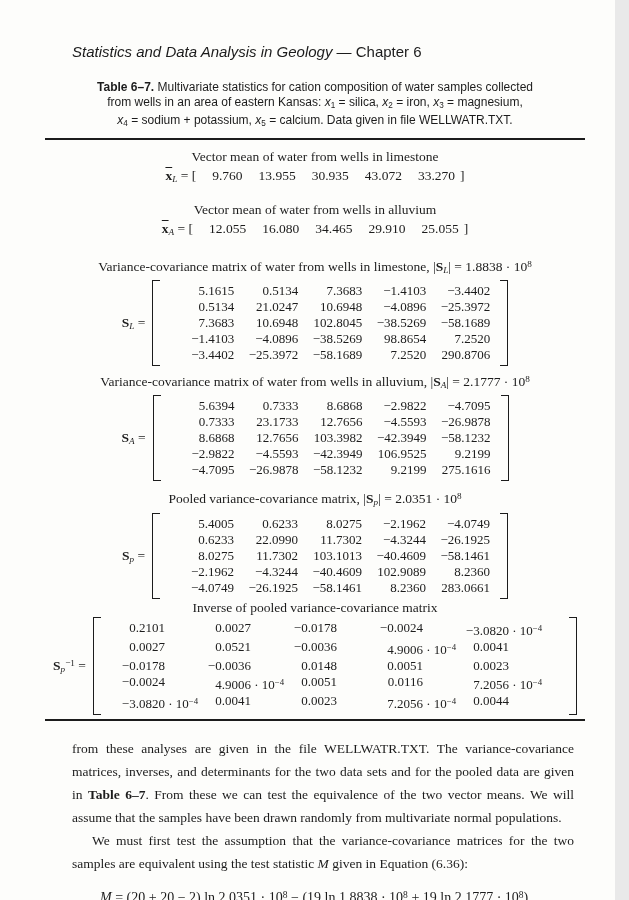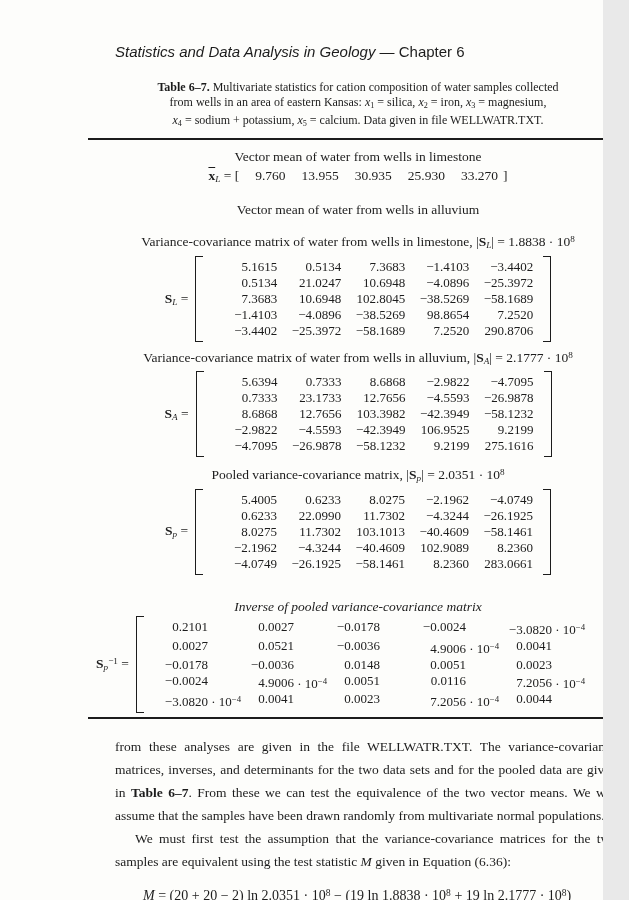--- a/index.html
+++ b/index.html
@@ -2,53 +2,52 @@
 <html><head>
 <meta charset="utf-8">
 <style>
   :root{
     --ink:#1c1c1c;
     --paper:#fdfdfb;
   }
   html,body{margin:0;padding:0;background:#e9e9e9;}
   .page{
     position:relative;
-    width:560px;height:900px;
+    width:615px;height:900px;
     background:var(--paper);
     color:var(--ink);
     overflow:hidden;
     font-family:"Liberation Serif","DejaVu Serif",serif;
-    padding-left:43px;
   }
   
   .running-head{
     margin:44px 0 0 72px;
     font-family:"Liberation Sans","DejaVu Sans",sans-serif;
     font-size:15px;line-height:16px;
   }
   
   .caption{
     margin:20px 0 0 45px;width:540px;
     text-align:center;
-    font-family:Liberation Serif, serif;
+    font-family:Liberation Sans, sans-serif;
     font-size:12px;line-height:15px;
   }
   
   .tbl-rule{margin-left:45px;width:540px;border-top:2px solid var(--ink);height:0;}
   .tbl-rule.top{margin-top:7px;}
   .tbl-rule.bottom{margin-top:4px;}
   
   .tbl{margin-left:45px;width:540px;text-align:center;}
   .sec-title{font-size:13.5px;line-height:15px;}
   .st-0{margin-top:9px;}
   .st-1{margin-top:14px;}
   .st-2{margin-top:15px;}
   .st-3{margin-top:6px;}
   .st-4{margin-top:8px;}
-  .st-5{margin-top:24px;font-style:italic;}
+  .st-5{margin-top:1px;}
   .vec-line{margin-top:3px;font-size:13.5px;line-height:17px;white-space:nowrap;}
   .vecv{display:inline-block;margin-left:16px;}
   .vecv:first-of-type{margin-left:5px;}
   .vbr-r{margin-left:5px;}
   
   .matrix{display:flex;align-items:center;justify-content:center;margin-top:2px;}
   .mlabel{font-size:13.5px;margin-right:7px;white-space:nowrap;text-align:right;}
   .mbody{display:flex;align-items:stretch;}
   .brl{width:7px;border:1.7px solid var(--ink);border-right:0;}
   .brr{width:7px;border:1.7px solid var(--ink);border-left:0;}
@@ -88,25 +87,26 @@
     <div class="cap-line"><span>from wells in an area of eastern Kansas: </span><span class="rt-i">x</span><span class="rt-sub">1</span><span> = silica, </span><span class="rt-i">x</span><span class="rt-sub">2</span><span> = iron, </span><span class="rt-i">x</span><span class="rt-sub">3</span><span> = magnesium,</span></div>
     <div class="cap-line"><span class="rt-i">x</span><span class="rt-sub">4</span><span> = sodium + potassium, </span><span class="rt-i">x</span><span class="rt-sub">5</span><span> = calcium. Data given in file WELLWATR.TXT.</span></div>
   </div>
 
   <div class="tbl-rule top"></div>
 
   <div class="tbl">
 
     <div class="sec">
       <div class="sec-title st-0"><span>Vector mean of water from wells in limestone</span></div>
-      <div class="vec-line"><span><span class="rt-bov">x</span><span class="rt-isub">L</span><span> = </span></span><span><span class="vbr-l">[</span><span class="vecv">9.760</span><span class="vecv">13.955</span><span class="vecv">30.935</span><span class="vecv">25.930</span><span class="vecv">33.270</span><span class="vbr-r">]</span></span></div>
+      <div class="vec-line"><span><span class="rt-bov">x</span><span class="rt-isub">L</span><span> = </span></span><span><span class="vbr-l">[</span><span class="vecv">9.760</span><span class="vecv">13.955</span><span class="vecv">30.935</span><span class="vecv">43.072</span><span class="vecv">33.270</span><span class="vbr-r">]</span></span></div>
     </div>
 
     <div class="sec">
       <div class="sec-title st-1"><span>Vector mean of water from wells in alluvium</span></div>
+      <div class="vec-line"><span><span class="rt-bov">x</span><span class="rt-isub">A</span><span> = </span></span><span><span class="vbr-l">[</span><span class="vecv">12.055</span><span class="vecv">16.080</span><span class="vecv">34.465</span><span class="vecv">29.910</span><span class="vecv">25.055</span><span class="vbr-r">]</span></span></div>
     </div>
 
     <div class="sec">
       <div class="sec-title st-2"><span>Variance-covariance matrix of water from wells in limestone, |</span><span class="rt-b">S</span><span class="rt-isub">L</span><span>| = 1.8838 · 10</span><span class="rt-sup">8</span></div>
       <div class="matrix">
         <div class="mlabel"><span class="rt-b">S</span><span class="rt-isub">L</span><span> = </span></div>
         <div class="mbody">
           <div class="brl"></div>
           <div class="mrows">
               <div class="mrow">

